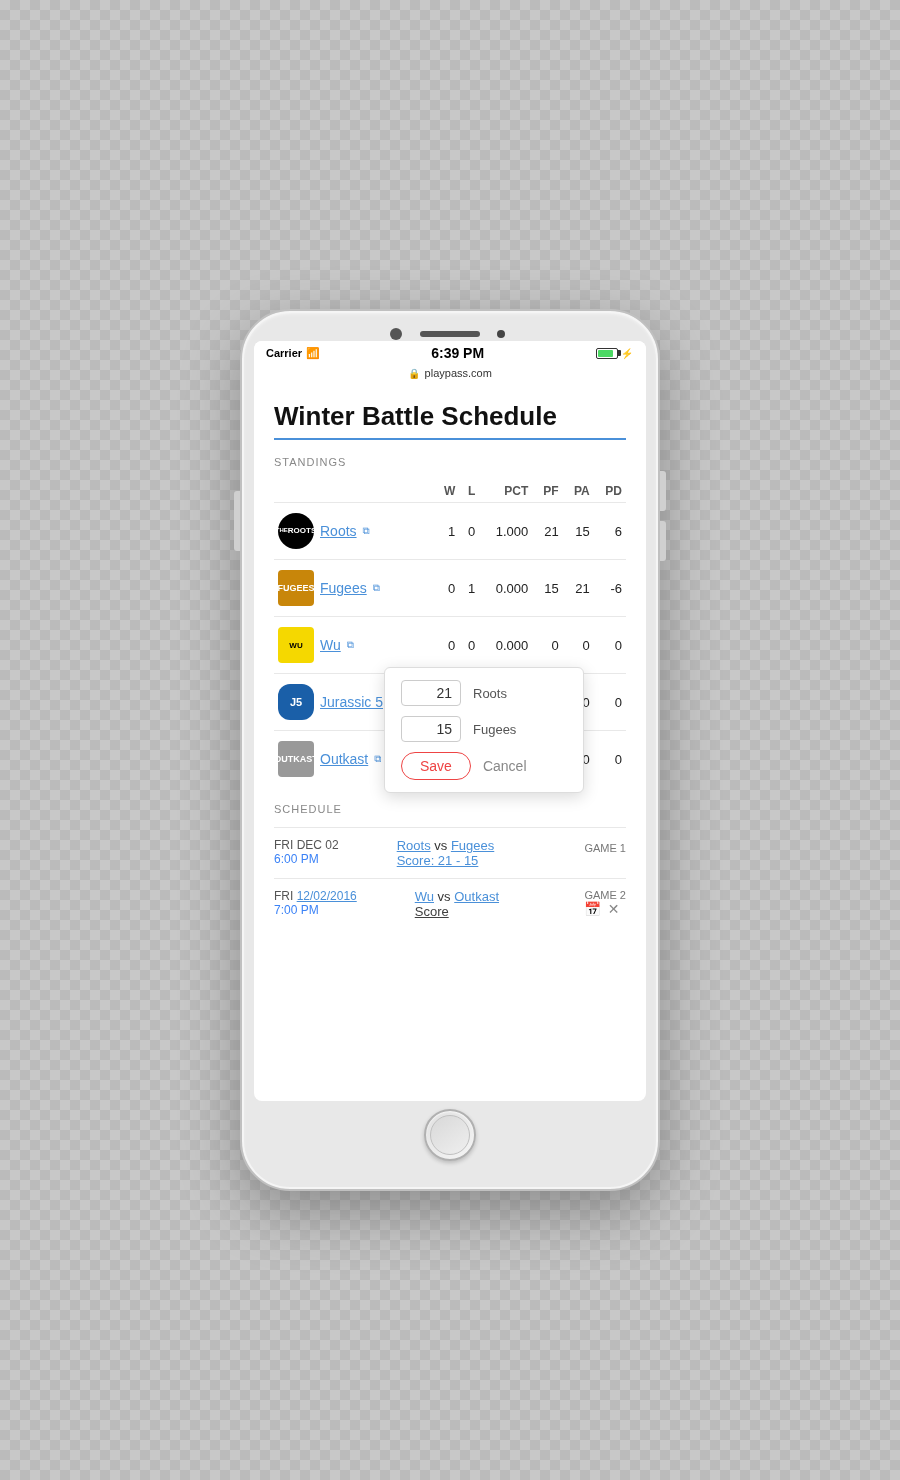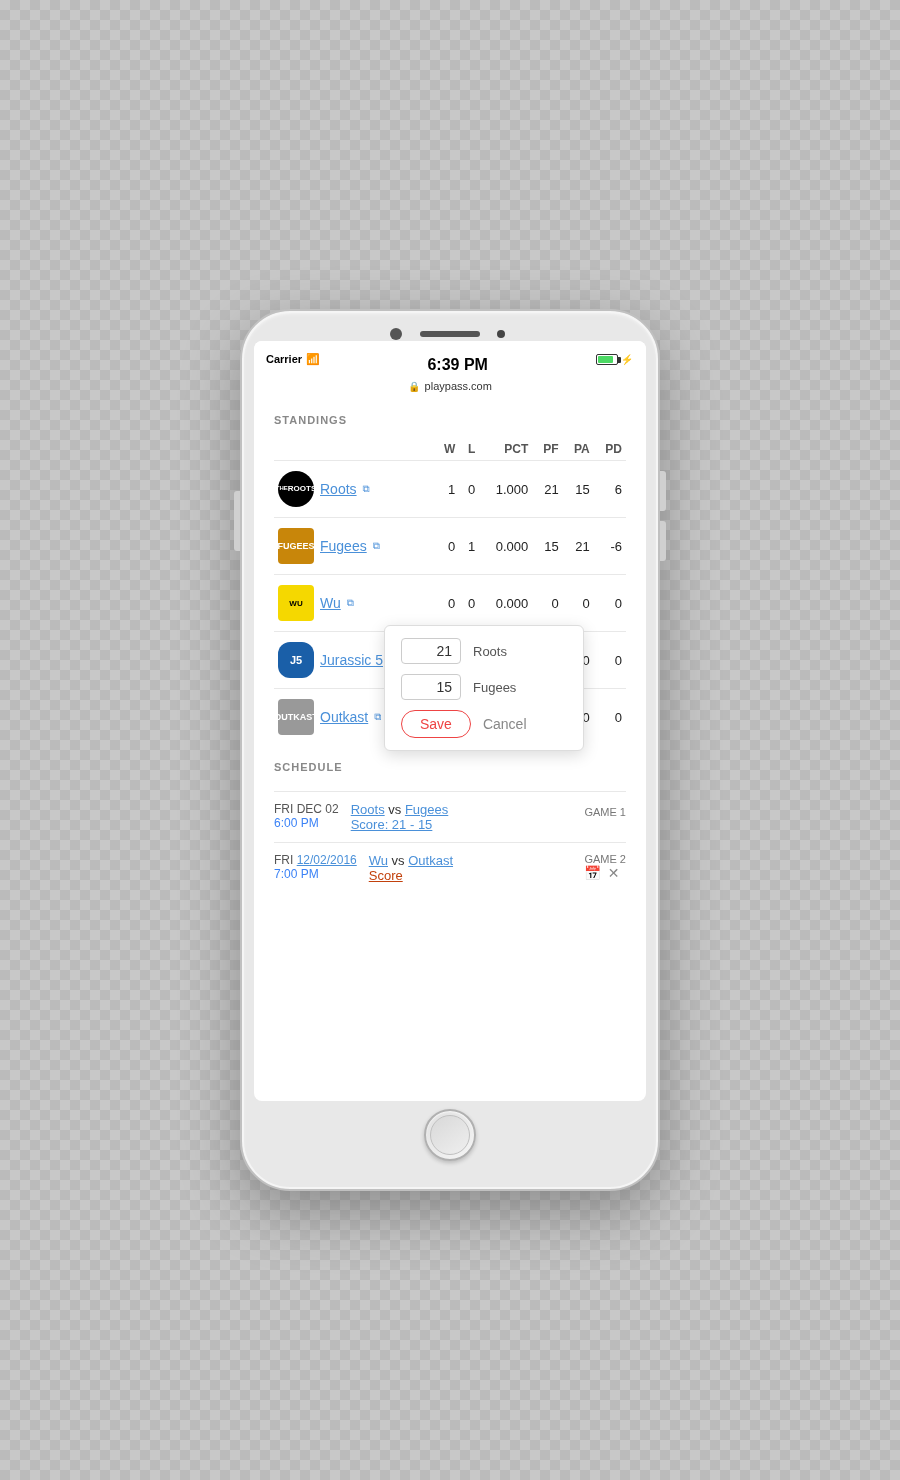--- a/index.html
+++ b/index.html
@@ -84,21 +84,21 @@
     .status-bar {
       background: white;
       display: flex;
       justify-content: space-between;
       align-items: center;
       padding: 4px 12px;
       font-size: 11px;
       font-weight: 600;
     }
     .status-left { display: flex; gap: 4px; }
-    .status-center { text-align: center; font-size: 16px; font-weight: 600; margin-top: 11px; }
+    .status-center { text-align: center; font-size: 14px; font-weight: 600; }
     .status-right { display: flex; align-items: center; gap: 4px; }
     .wifi-icon { font-size: 11px; }
     .battery {
       width: 22px;
       height: 11px;
       border: 1.5px solid #333;
       border-radius: 2px;
       position: relative;
       display: flex;
       align-items: center;
@@ -144,21 +144,21 @@
       font-size: 26px;
       font-weight: 800;
       color: #111;
       border-bottom: 2px solid #4a90d9;
       padding-bottom: 6px;
       margin-bottom: 16px;
     }
 
     .section-label {
       font-size: 11px;
-      font-weight: 700;
+      font-weight: 400;
       color: #888;
       letter-spacing: 1px;
       margin-bottom: 12px;
     }
 
     .standings-table {
       width: 100%;
       border-collapse: collapse;
     }
     .standings-table th {
@@ -254,33 +254,34 @@
       background: none;
       border: none;
       font-size: 14px;
       cursor: pointer;
     }
 
     
     .schedule-section { padding: 0 20px 16px; }
     .schedule-label {
       font-size: 11px;
-      font-weight: 700;
+      font-weight: 400;
       color: #888;
       letter-spacing: 1px;
-      margin-bottom: 18px;
+      margin-bottom: 12px;
     }
     .game-row {
       border-top: 1px solid #e8e8e8;
       padding: 10px 0;
     }
     .game-meta {
       display: flex;
       justify-content: flex-start;
       align-items: flex-start;
+      gap: 46px;
     }
     .game-datetime .date { font-size: 12px; color: #555; }
     .game-datetime .time { font-size: 12px; color: #3b82f6; }
     .game-info { flex: 1; padding: 0 12px; }
     .game-teams { font-size: 13px; color: #333; }
     .game-teams a { color: #4a90d9; text-decoration: underline; }
     .game-score { font-size: 13px; color: #4a90d9; text-decoration: underline; }
     .game-label { font-size: 11px; color: #777; font-weight: 400; }
     .game-icons { display: flex; gap: 6px; font-size: 14px; color: #888; }
     .game-label-col { text-align: right; }
@@ -360,20 +361,21 @@
         </div>
       </div>
 
       <div class="url-bar">
         <span class="lock-icon">🔒</span>
         <span>playpass.com</span>
       </div>
 
       <div class="screen-content">
 
+        <h1 class="page-title">Winter Battle Schedule</h1>
 
         <div class="section-label">STANDINGS</div>
 
         <table class="standings-table">
           <thead>
             <tr>
               <th class="team-col"></th>
               <th>W</th>
               <th>L</th>
               <th>PCT</th>
@@ -507,21 +509,21 @@
         <div class="game-row">
           <div class="game-meta">
             <div class="game-datetime">
               <div class="date">FRI <a style="color:#4a90d9;text-decoration:underline;">12/02/2016</a></div>
               <div class="time">7:00 PM</div>
             </div>
             <div class="game-info">
               <div class="game-teams">
                 <a>Wu</a> vs <a>Outkast</a>
               </div>
-              <div style="font-size:13px;color:#c2410c;text-decoration:underline;">Score</div>
+              <div style="font-size:13px;color:#404040;text-decoration:underline;">Score</div>
             </div>
             <div class="game-label-col">
               <div class="game-label">GAME 2</div>
               <div class="game-icons">
                 <span>📅</span>
                 <span>✕</span>
               </div>
             </div>
           </div>
         </div>

